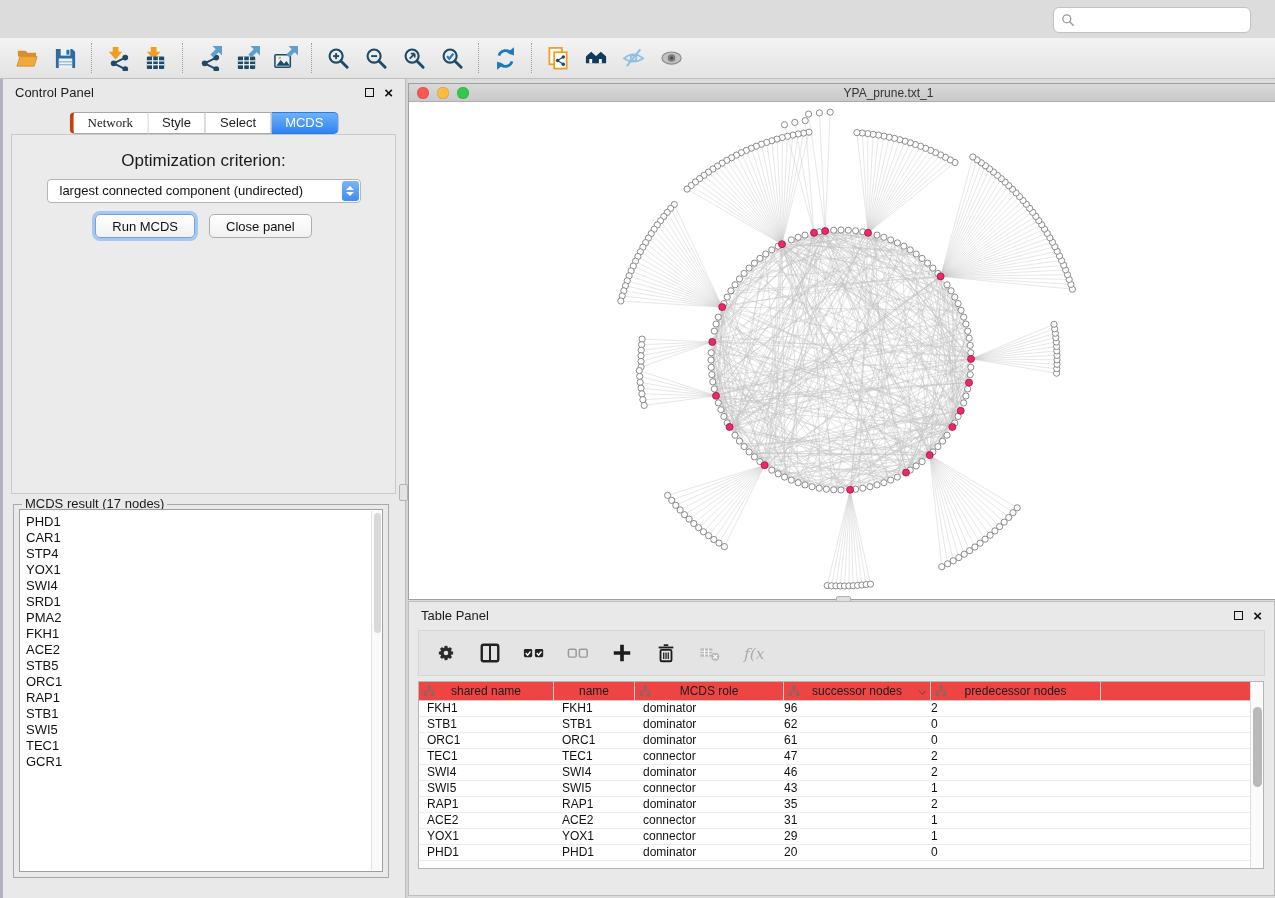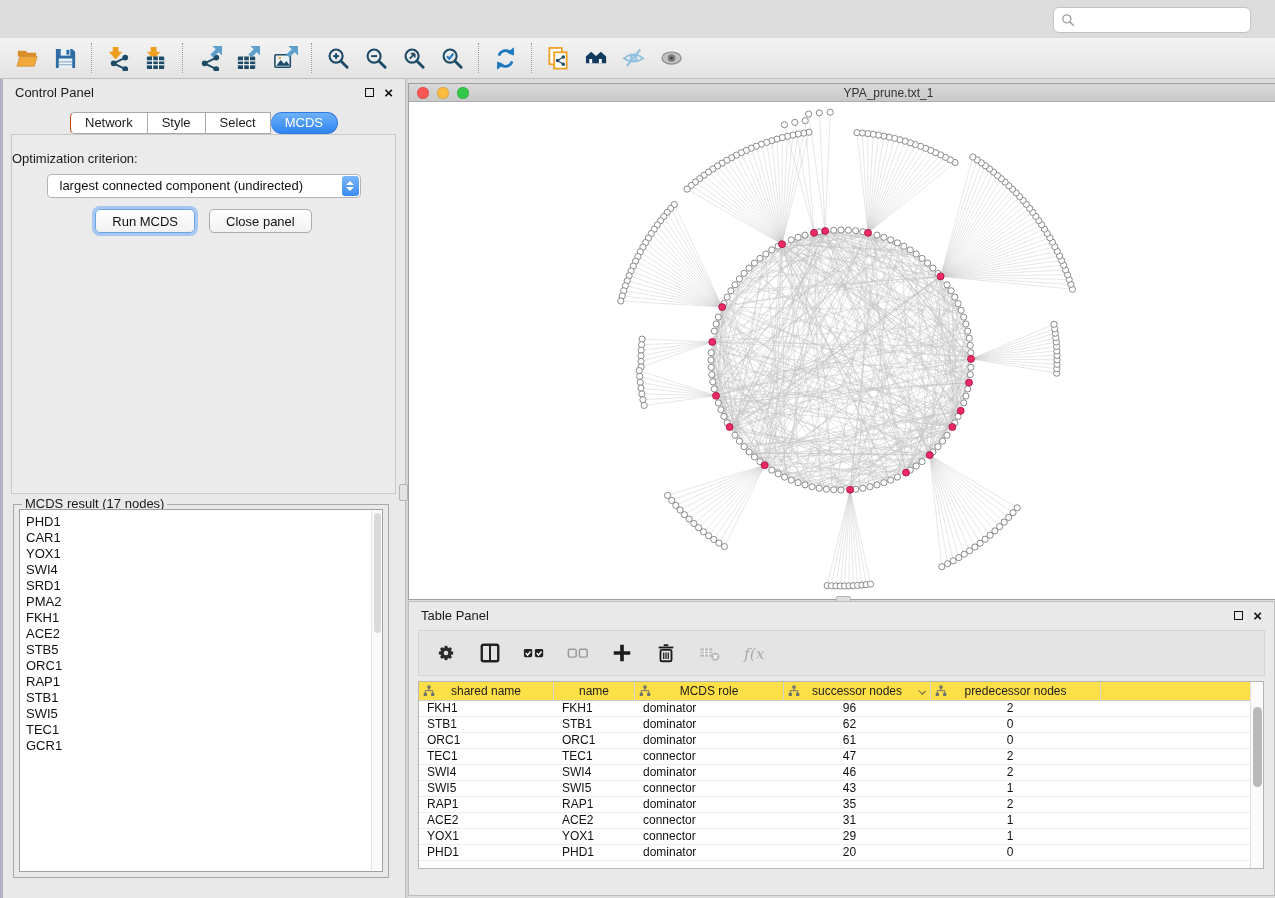--- a/index.html
+++ b/index.html
@@ -29,28 +29,28 @@
   #control-panel { left:3px; top:41px; width:402px; height:821px; background:#e9e9e9; }
   .panel-header { height:26px; display:flex; align-items:center; padding:0 12px; }
   .panel-title { font-size:13px; color:#1c1c1c; }
   .panel-header-icons { margin-left:auto; display:flex; align-items:center; gap:10px; }
   .float-box { width:9px; height:9px; border:1.6px solid #111; display:inline-block; }
   .close-x { font-size:15px; font-weight:bold; color:#111; line-height:9px; }
 
   .seg-tabs { display:flex; }
   .seg-tab { height:22px; line-height:20px; padding:0 14px; font-size:13px; background:#fff;
     border:1px solid #a9a9a9; border-left:none; color:#1c1c1c; }
-  .seg-tab:first-child { border-left:1px solid #c2410c; border-radius:5px 0 0 5px; }
+  .seg-tab:first-child { border-left:4px solid #c2410c; border-radius:5px 0 0 5px;font-family:Liberation Serif, serif; }
   .seg-tab:last-child { border-radius:0 5px 5px 0; }
-  .seg-tab.active { background:linear-gradient(#6db1f8,#2f84f2); color:#fff; border-color:#2f7ae0;border-radius:11px; }
+  .seg-tab.active { background:linear-gradient(#6db1f8,#2f84f2); color:#fff; border-color:#2f7ae0; }
   #cp-tabs { position:absolute; left:50%; transform:translateX(-50%); top:33px; }
 
   #cp-box { position:absolute; left:8px; top:55px; width:385px; height:360px;
     background:#ebebeb; border:1px solid #c9c9c9; }
-  #criterion-label { text-align:left; font-size:13px; color:#1a1a1a; margin-top:16px; }
+  #criterion-label { text-align:center; font-size:17px; color:#1a1a1a; margin-top:16px; }
   #criterion-select { position:relative; width:314px; height:24px; margin:8px auto 0;
     background:#fff; border:1px solid #b4b4b4; border-radius:4px;
     font-size:13px; line-height:22px; padding-left:12px; color:#111; }
   #criterion-stepper { position:absolute; right:1px; top:1px; bottom:1px; width:17px;
     background:linear-gradient(#7ab6f9,#3c8cf5); border-radius:3px;
     display:flex; flex-direction:column; align-items:center; justify-content:center; gap:2px; }
   .chev { width:0; height:0; border-left:4px solid transparent; border-right:4px solid transparent; }
   .chev.up { border-bottom:4.5px solid #fff; }
   .chev.down { border-top:4.5px solid #fff; }
   #cp-buttons { display:flex; justify-content:center; gap:14px; margin-top:11px; }
@@ -80,30 +80,30 @@
   #net-canvas { position:relative; width:865px; height:497px; background:#fff; overflow:hidden; }
   #h-handle { left:836px; top:558px; width:15px; height:8px; background:#dedede; border:1px solid #b3b3b3; border-radius:2px; }
 
   
   #table-panel { left:408px; top:563px; width:867px; height:295px; background:#e9e9e9; border:1px solid #bdbdbd; }
   #tp-toolbar { position:absolute; left:9px; right:9px; top:28px; height:46px; background:#e4e4e4;
     border:1px solid #d4d4d4; display:flex; align-items:center; padding-left:14px; gap:18px; }
   .tp-btn { width:26px; height:26px; display:flex; align-items:center; justify-content:center; }
   .tp-btn svg { width:22px; height:22px; }
   #node-table { position:absolute; left:9px; top:79px; width:846px; height:188px; background:#fff; border:1px solid #b5b5b5; }
-  #nt-header { display:flex; height:19px; background:#fde047; border-bottom:1px solid #c9c9c9; }
+  #nt-header { display:flex; height:19px; background:#ef4444; border-bottom:1px solid #c9c9c9; }
   .nt-hcell { position:relative; border-right:1px solid #d2d2d2; font-size:12px; color:#1c1c1c;
     display:flex; align-items:center; justify-content:center; }
   .nt-hcell .tree-ic { position:absolute; left:4px; top:3px; }
   .sort-chev { position:absolute; right:5px; top:6px; width:6px; height:6px;
     border-right:1.6px solid #555; border-bottom:1.6px solid #555; transform:rotate(45deg) scale(1,.8); }
   .nt-row { display:flex; height:16px; border-bottom:1px solid #ececec; }
   .nt-cell { font-size:12px; color:#111; line-height:15px; white-space:nowrap; overflow:hidden; }
   .nt-cell.left { padding-left:8px; text-align:left; }
-  .nt-cell.right { text-align:center; }
+  .nt-cell.right { text-align:left; }
   #nt-vscroll { position:absolute; right:0; top:0; bottom:0; width:13px; background:#fbfbfb; border-left:1px solid #dedede; }
   #nt-vscroll .thumb { position:absolute; left:2px; width:9px; top:25px; height:80px; background:#b9b9b9; border-radius:5px; }
   #tp-tabs { position:absolute; left:50%; transform:translateX(-50%); top:268px; }
 
   
   #status-bar { left:0; top:862px; width:1275px; height:28px; background:#ececec; border-top:1px solid #c6c6c6; }
   #menu-btn { position:absolute; left:12px; top:3px; width:24px; height:22px; background:#f6f6f6;
     border:1px solid #b8b8b8; display:flex; align-items:center; justify-content:center; }
   #memory-btn { position:absolute; right:18px; top:3px; height:22px; background:#fdfdfd;
     border:1px solid #b5b5b5; border-radius:4px; display:flex; align-items:center; gap:6px;
@@ -303,20 +303,21 @@
       <button class="mac-btn focused">Run MCDS</button>
       <button class="mac-btn">Close panel</button>
     </div>
   </div>
   <div id="mcds-fieldset">
     <span id="mcds-legend" style="position:absolute; top:-9px; left:6px; background:#e9e9e9;">MCDS result (17 nodes)</span>
     <div id="mcds-list">
       <div id="mcds-items">
           <div class="mcds-item">PHD1</div>
           <div class="mcds-item">CAR1</div>
+          <div class="mcds-item">STP4</div>
           <div class="mcds-item">YOX1</div>
           <div class="mcds-item">SWI4</div>
           <div class="mcds-item">SRD1</div>
           <div class="mcds-item">PMA2</div>
           <div class="mcds-item">FKH1</div>
           <div class="mcds-item">ACE2</div>
           <div class="mcds-item">STB5</div>
           <div class="mcds-item">ORC1</div>
           <div class="mcds-item">RAP1</div>
           <div class="mcds-item">STB1</div>

